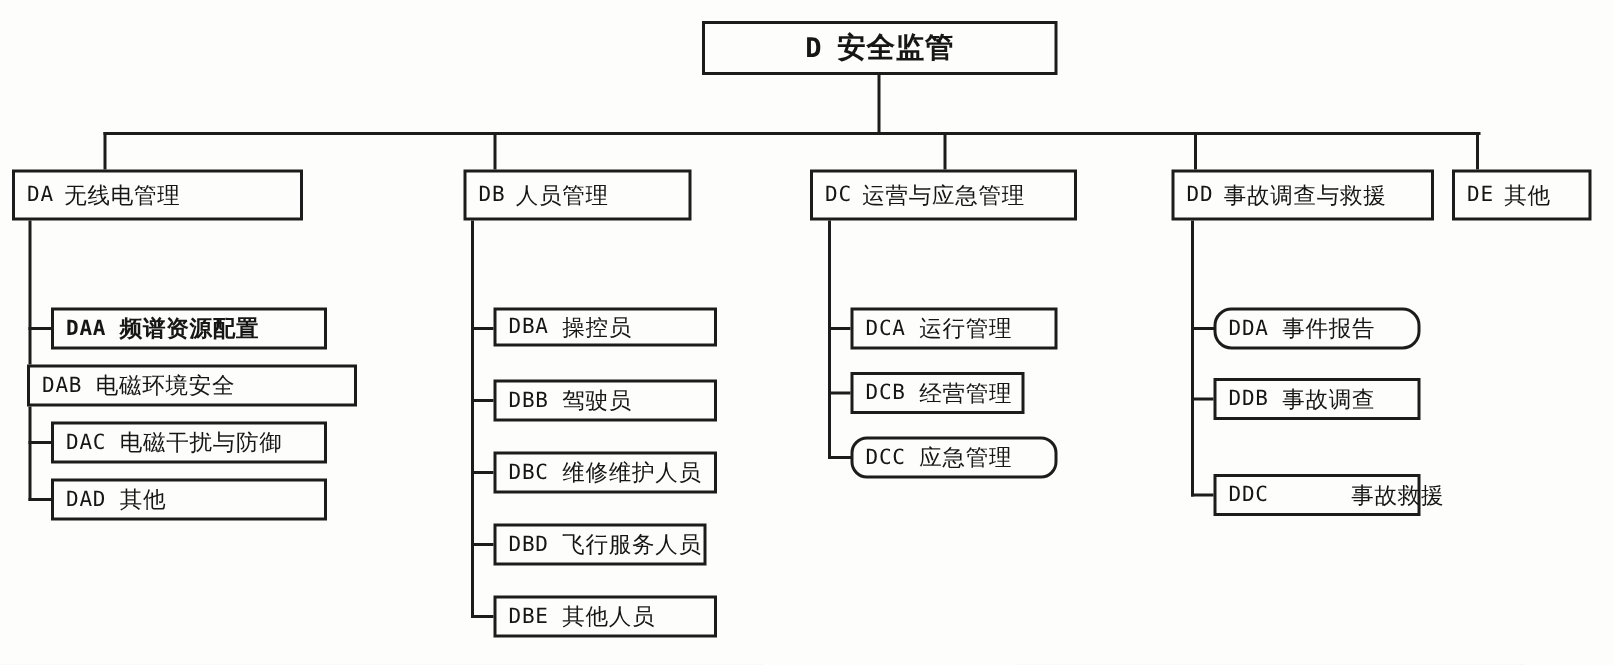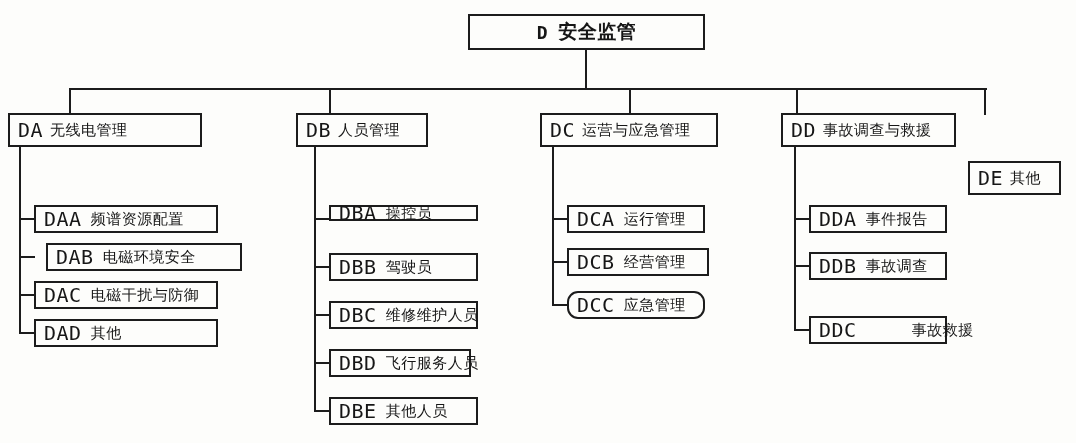--- a/index.html
+++ b/index.html
@@ -28,21 +28,21 @@
     align-items: center;
     box-sizing: border-box;
     white-space: nowrap;
     font-size: 15px;
     letter-spacing: 0.5px;
     padding: 0 4px 0 8px;
   }
   .node .code {
     margin-right: 9px;
     font-family: "DejaVu Sans Mono", "Liberation Mono", monospace;
-    font-size: 20px;
+    font-size: 14px;
   }
   .node.root {
     justify-content: center;
     font-weight: bold;
     font-size: 19px;
     padding: 0;
   }
   .node.root .code {
     margin-right: 10px;
     font-size: 18px;
@@ -88,55 +88,55 @@
 
   <div class="node root" style="left:468px; top:14px; width:237px; height:36px;">
     <span class="code">D</span>
     <span class="name">安全监管</span>
   </div>
 
   <div class="node branch" style="left:8px; top:113px; width:194px; height:34px;">
     <span class="code">DA</span>
     <span class="name">无线电管理</span>
   </div>
-  <div class="node branch" style="left:296px; top:113px; width:132px; height:34px;">
+  <div class="node branch" style="left:309px; top:113px; width:152px; height:34px;">
     <span class="code">DB</span>
     <span class="name">人员管理</span>
   </div>
   <div class="node branch" style="left:540px; top:113px; width:178px; height:34px;">
     <span class="code">DC</span>
     <span class="name">运营与应急管理</span>
   </div>
   <div class="node branch" style="left:781px; top:113px; width:175px; height:34px;">
     <span class="code">DD</span>
     <span class="name">事故调查与救援</span>
   </div>
-  <div class="node branch" style="left:968px; top:113px; width:93px; height:34px;margin-top:48px;">
+  <div class="node branch" style="left:968px; top:113px; width:93px; height:34px;">
     <span class="code">DE</span>
     <span class="name">其他</span>
   </div>
 
-  <div class="node child" style="left:34px; top:205px; width:184px; height:28px;">
+  <div class="node child" style="left:34px; top:205px; width:184px; height:28px;font-weight:bold;">
     <span class="code">DAA</span>
     <span class="name">频谱资源配置</span>
   </div>
-  <div class="node child" style="left:46px; top:243px; width:196px; height:28px;">
+  <div class="node child" style="left:18px; top:243px; width:220px; height:28px;">
     <span class="code">DAB</span>
     <span class="name">电磁环境安全</span>
   </div>
   <div class="node child" style="left:34px; top:281px; width:184px; height:28px;">
     <span class="code">DAC</span>
     <span class="name">电磁干扰与防御</span>
   </div>
   <div class="node child" style="left:34px; top:319px; width:184px; height:28px;">
     <span class="code">DAD</span>
     <span class="name">其他</span>
   </div>
 
-  <div class="node child" style="left:329px; top:205px; width:149px; height:16px;">
+  <div class="node child" style="left:329px; top:205px; width:149px; height:26px;">
     <span class="code">DBA</span>
     <span class="name">操控员</span>
   </div>
   <div class="node child" style="left:329px; top:301px; width:149px; height:28px;">
     <span class="code">DBC</span>
     <span class="name">维修维护人员</span>
   </div>
   <div class="node child" style="left:329px; top:253px; width:149px; height:28px;">
     <span class="code">DBB</span>
     <span class="name">驾驶员</span>
@@ -147,30 +147,30 @@
   </div>
   <div class="node child" style="left:329px; top:397px; width:149px; height:28px;">
     <span class="code">DBE</span>
     <span class="name">其他人员</span>
   </div>
 
   <div class="node child" style="left:567px; top:205px; width:138px; height:28px;">
     <span class="code">DCA</span>
     <span class="name">运行管理</span>
   </div>
-  <div class="node child" style="left:567px; top:248px; width:142px; height:28px;">
+  <div class="node child" style="left:567px; top:248px; width:116px; height:28px;">
     <span class="code">DCB</span>
     <span class="name">经营管理</span>
   </div>
   <div class="node child" style="left:567px; top:291px; width:138px; height:28px;border-radius:11px;">
     <span class="code">DCC</span>
     <span class="name">应急管理</span>
   </div>
 
-  <div class="node child" style="left:809px; top:205px; width:138px; height:28px;">
+  <div class="node child" style="left:809px; top:205px; width:138px; height:28px;border-radius:12px;">
     <span class="code">DDA</span>
     <span class="name">事件报告</span>
   </div>
   <div class="node child" style="left:809px; top:252px; width:138px; height:28px;">
     <span class="code">DDB</span>
     <span class="name">事故调查</span>
   </div>
   <div class="node child" style="left:809px; top:316px; width:138px; height:28px;gap:46px;">
     <span class="code">DDC</span>
     <span class="name">事故救援</span>

